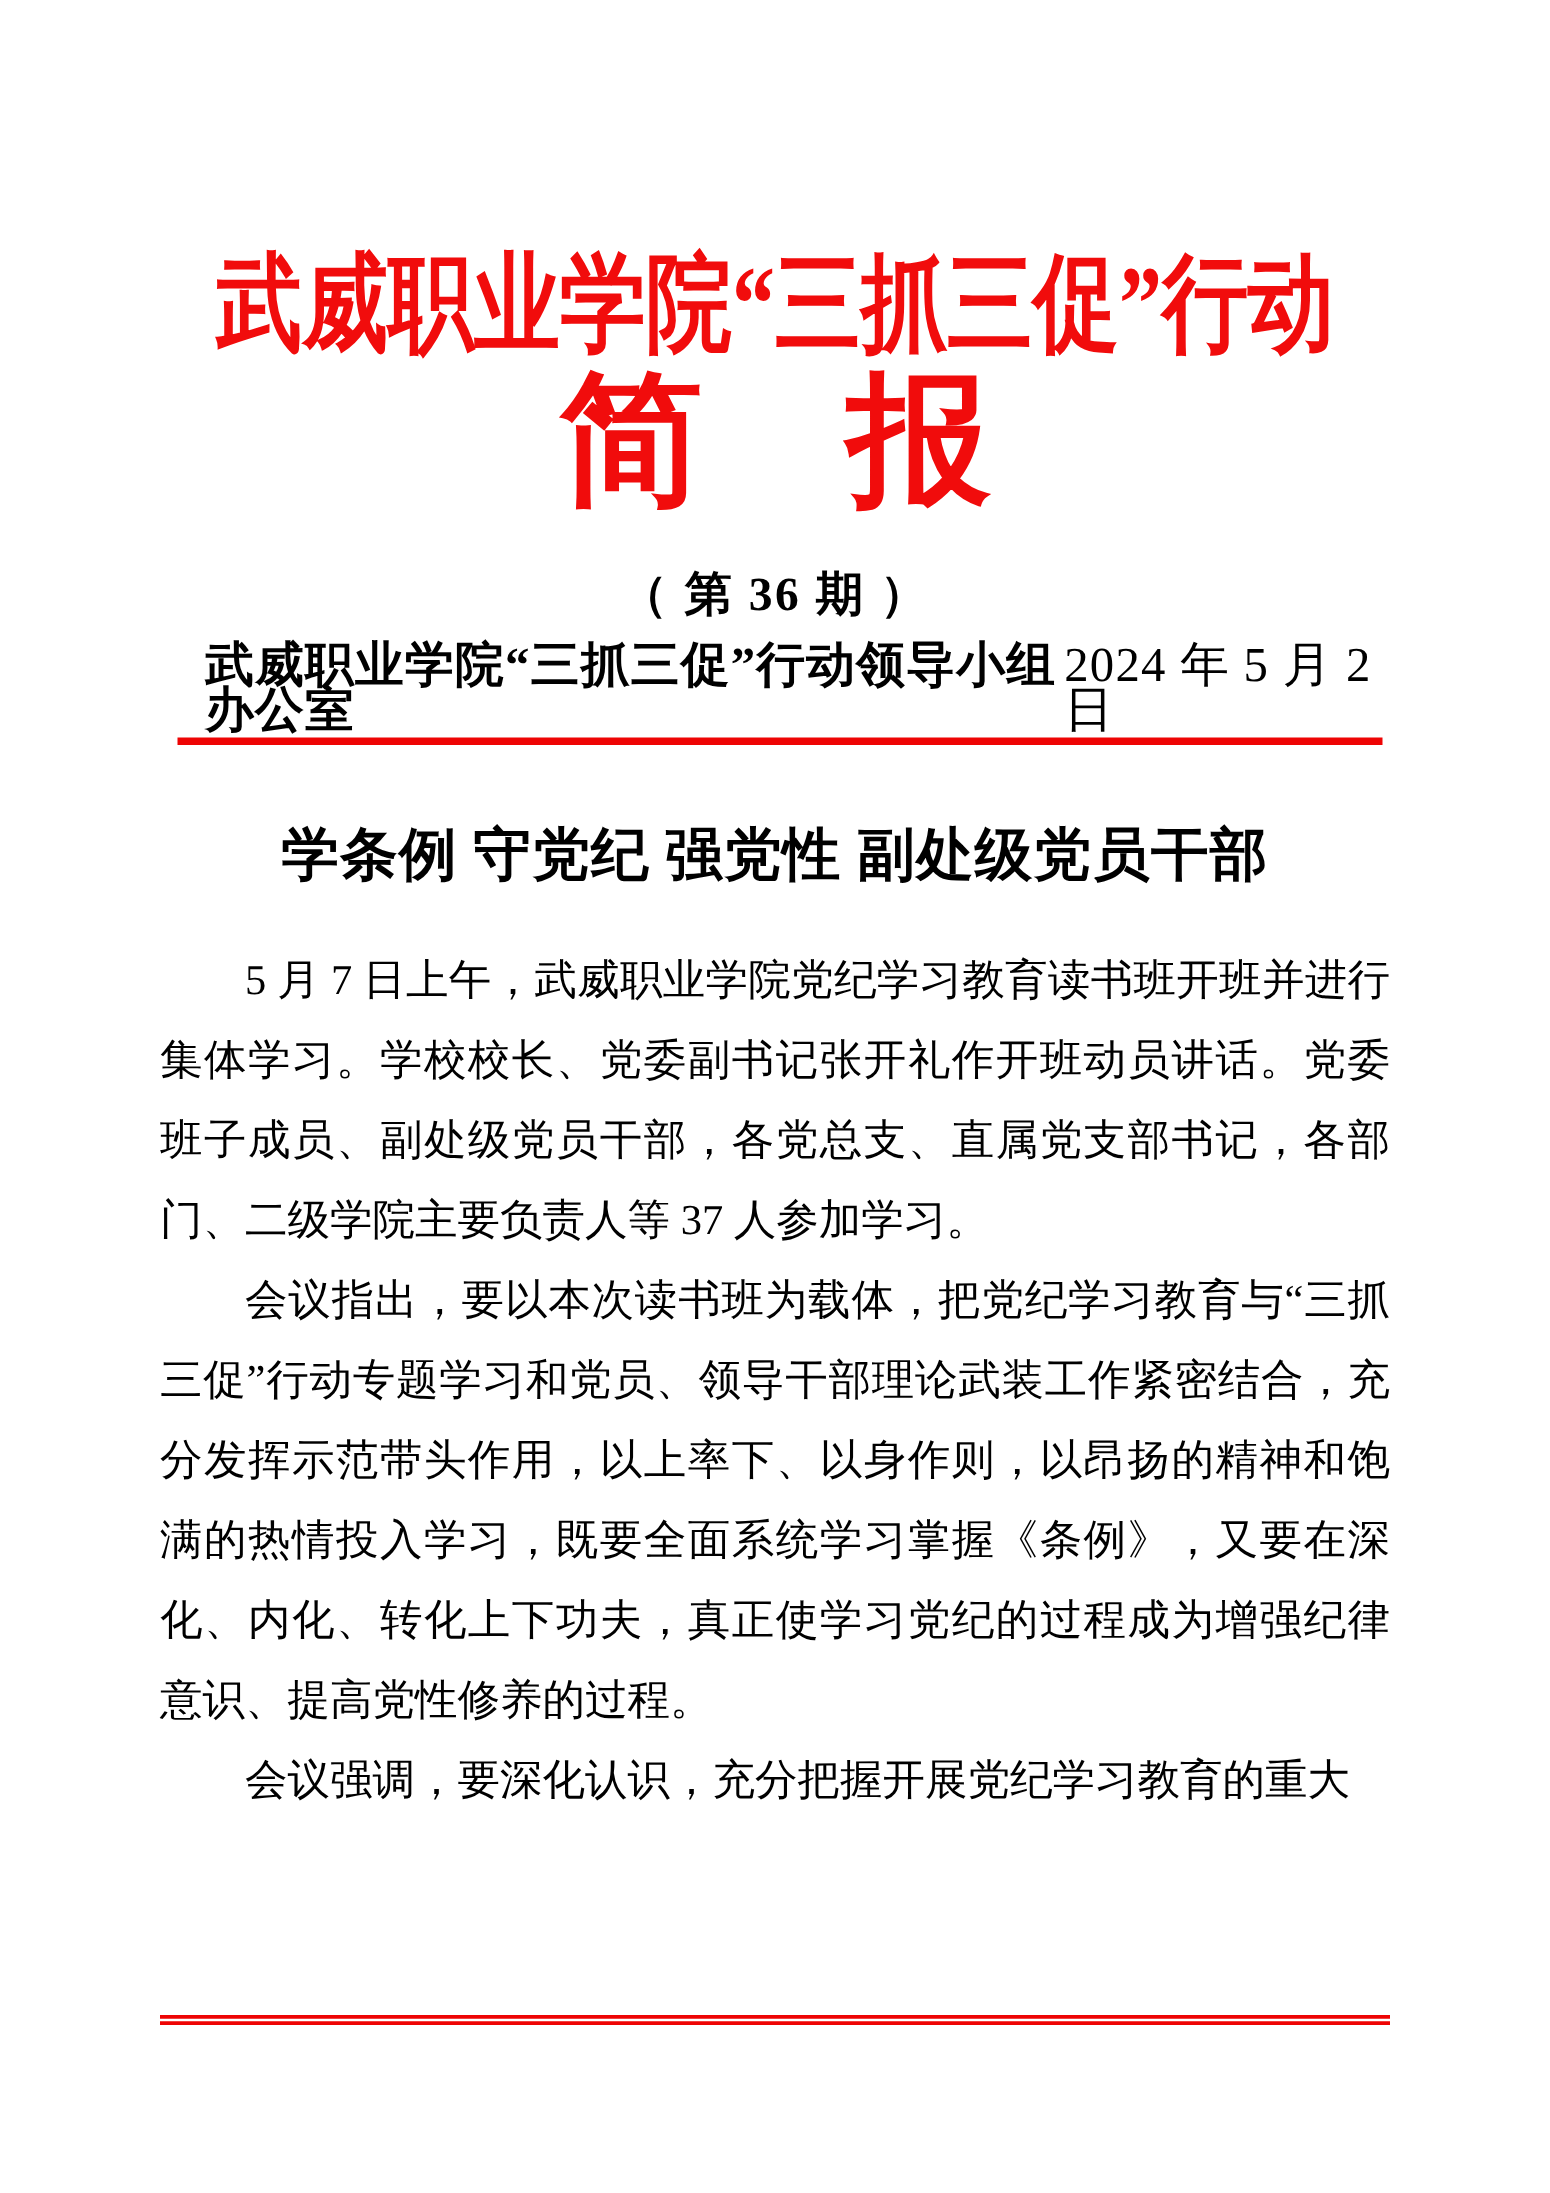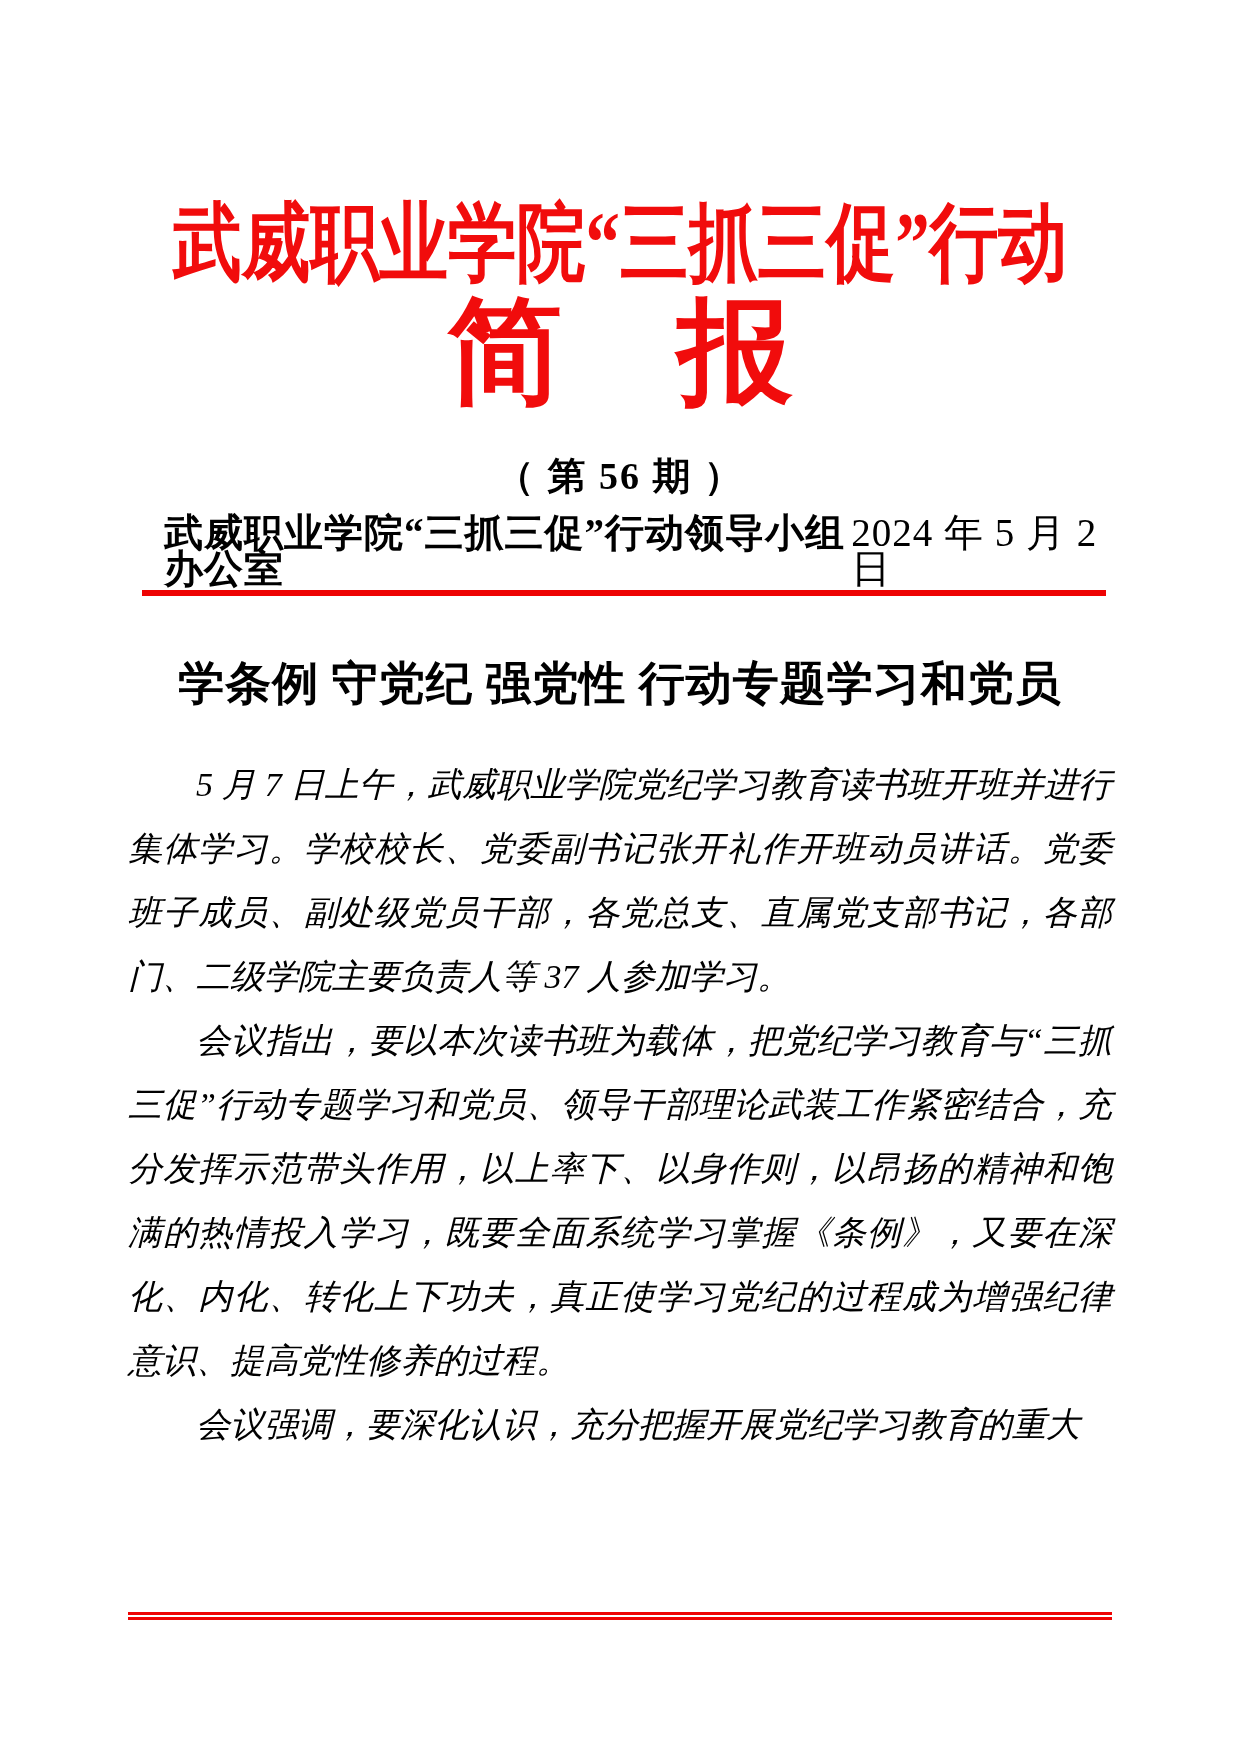--- a/index.html
+++ b/index.html
@@ -87,21 +87,20 @@
     line-height: 93px;
     font-weight: 900;
     letter-spacing: 1px;
   }
   .article-body {
     margin-top: 23px;
     font-size: 34px;
     line-height: 64px;
     text-align: justify;
     text-justify: inter-character;
-    font-style: italic;
   }
   .article-body p {
     margin: 0;
     text-indent: 2em;
   }
 
   
   .footer-rule {
     position: absolute;
     left: 128px;
@@ -116,32 +115,32 @@
 </head>
 <body>
 
 <div class="page">
 
   <div class="masthead">
     <div class="masthead-title">
       <span class="squeeze">武威职业学院“三抓三促”行动</span>
     </div>
     <div class="bulletin-title">简　报</div>
-    <div class="issue-line">（ 第 56 期 ）</div>
+    <div class="issue-line">（ 第 36 期 ）</div>
   </div>
 
   <div class="content">
     <div class="pub-row">
       <span class="pub-name">武威职业学院“三抓三促”行动领导小组办公室</span>
       <span class="pub-date">2024 年 5 月 2 日</span>
     </div>
     <div class="header-rule"></div>
 
     <div class="article-heading">
-      <div>学条例 守党纪 强党性 行动专题学习和党员</div>
+      <div>学条例 守党纪 强党性 副处级党员干部</div>
     </div>
 
     <div class="article-body">
       <p>5 月 7 日上午，武威职业学院党纪学习教育读书班开班并进行集体学习。学校校长、党委副书记张开礼作开班动员讲话。党委班子成员、副处级党员干部，各党总支、直属党支部书记，各部门、二级学院主要负责人等 37 人参加学习。</p>
       <p>会议指出，要以本次读书班为载体，把党纪学习教育与“三抓三促”行动专题学习和党员、领导干部理论武装工作紧密结合，充分发挥示范带头作用，以上率下、以身作则，以昂扬的精神和饱满的热情投入学习，既要全面系统学习掌握《条例》，又要在深化、内化、转化上下功夫，真正使学习党纪的过程成为增强纪律意识、提高党性修养的过程。</p>
       <p>会议强调，要深化认识，充分把握开展党纪学习教育的重大</p>
     </div>
   </div>
 
   <div class="footer-rule"></div>

